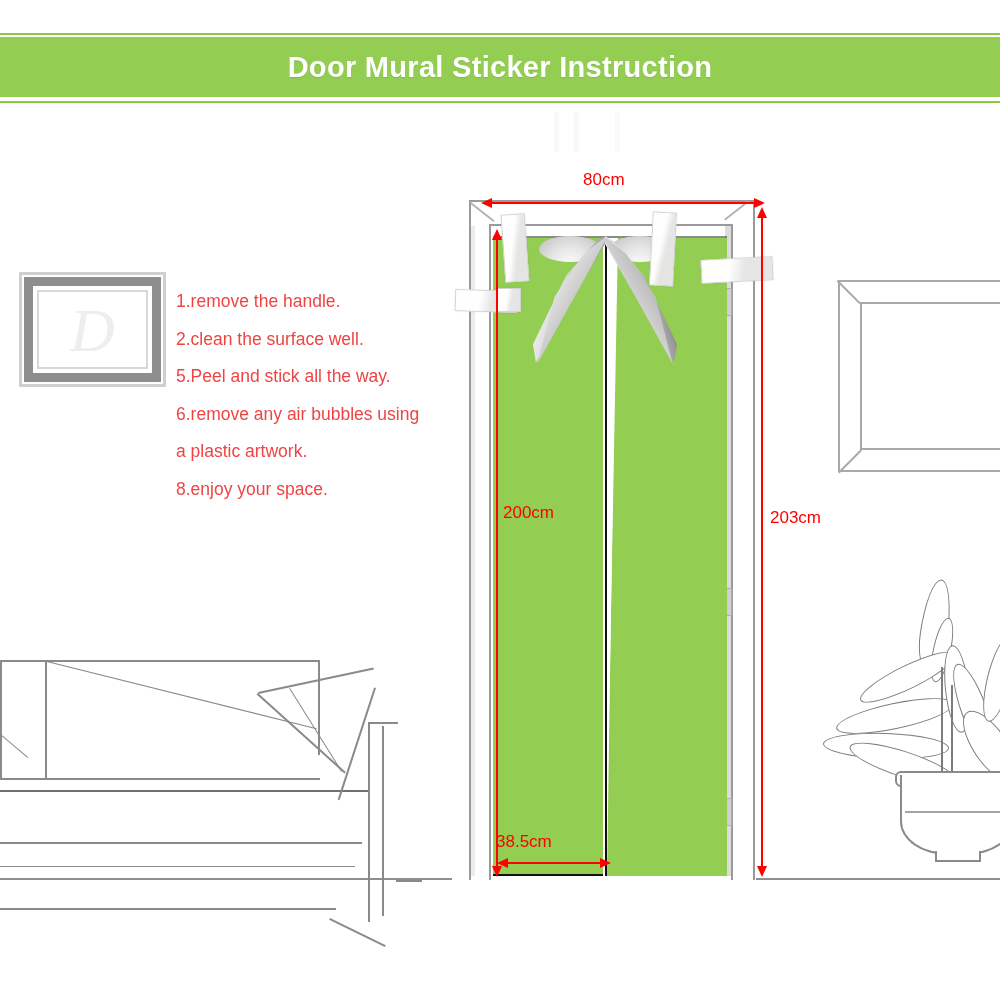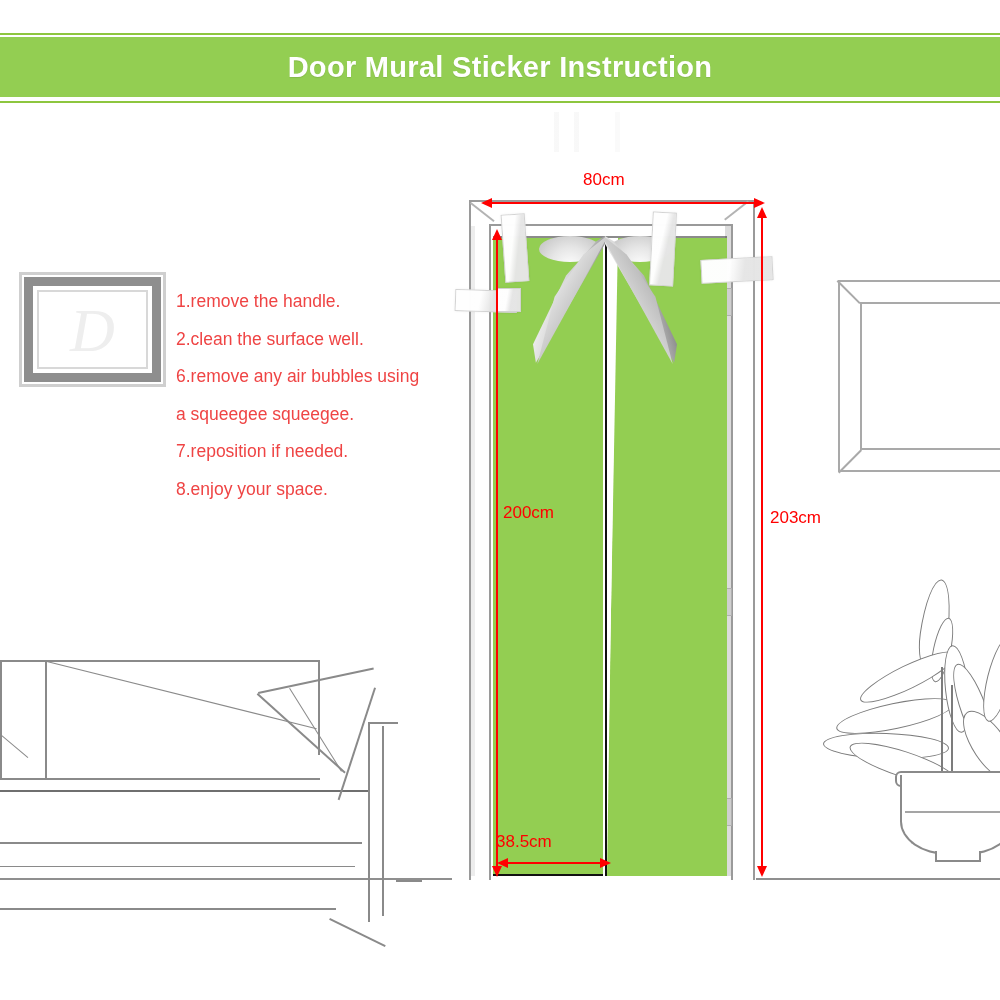--- a/index.html
+++ b/index.html
@@ -139,23 +139,23 @@
   <div class="frame-left">
     <div class="fl-outer"></div>
     <div class="fl-mid"></div>
     <div class="fl-inner"></div>
     <div class="fl-d">D</div>
   </div>
 
   <div class="steps">
     <div class="step">1.remove the handle.</div>
     <div class="step">2.clean the surface well.</div>
+    <div class="step">5.Peel and stick all the way.</div>
     <div class="step">6.remove any air bubbles using</div>
-    <div class="step">a squeegee squeegee.</div>
-    <div class="step">7.reposition if needed.</div>
+    <div class="step">a plastic artwork.</div>
     <div class="step">8.enjoy your space.</div>
   </div>
 
   <div class="frame-right">
     <div class="fr-o"></div>
     <div class="fr-i"></div>
     <div class="fr-d1"></div>
     <div class="fr-d2"></div>
   </div>
 

